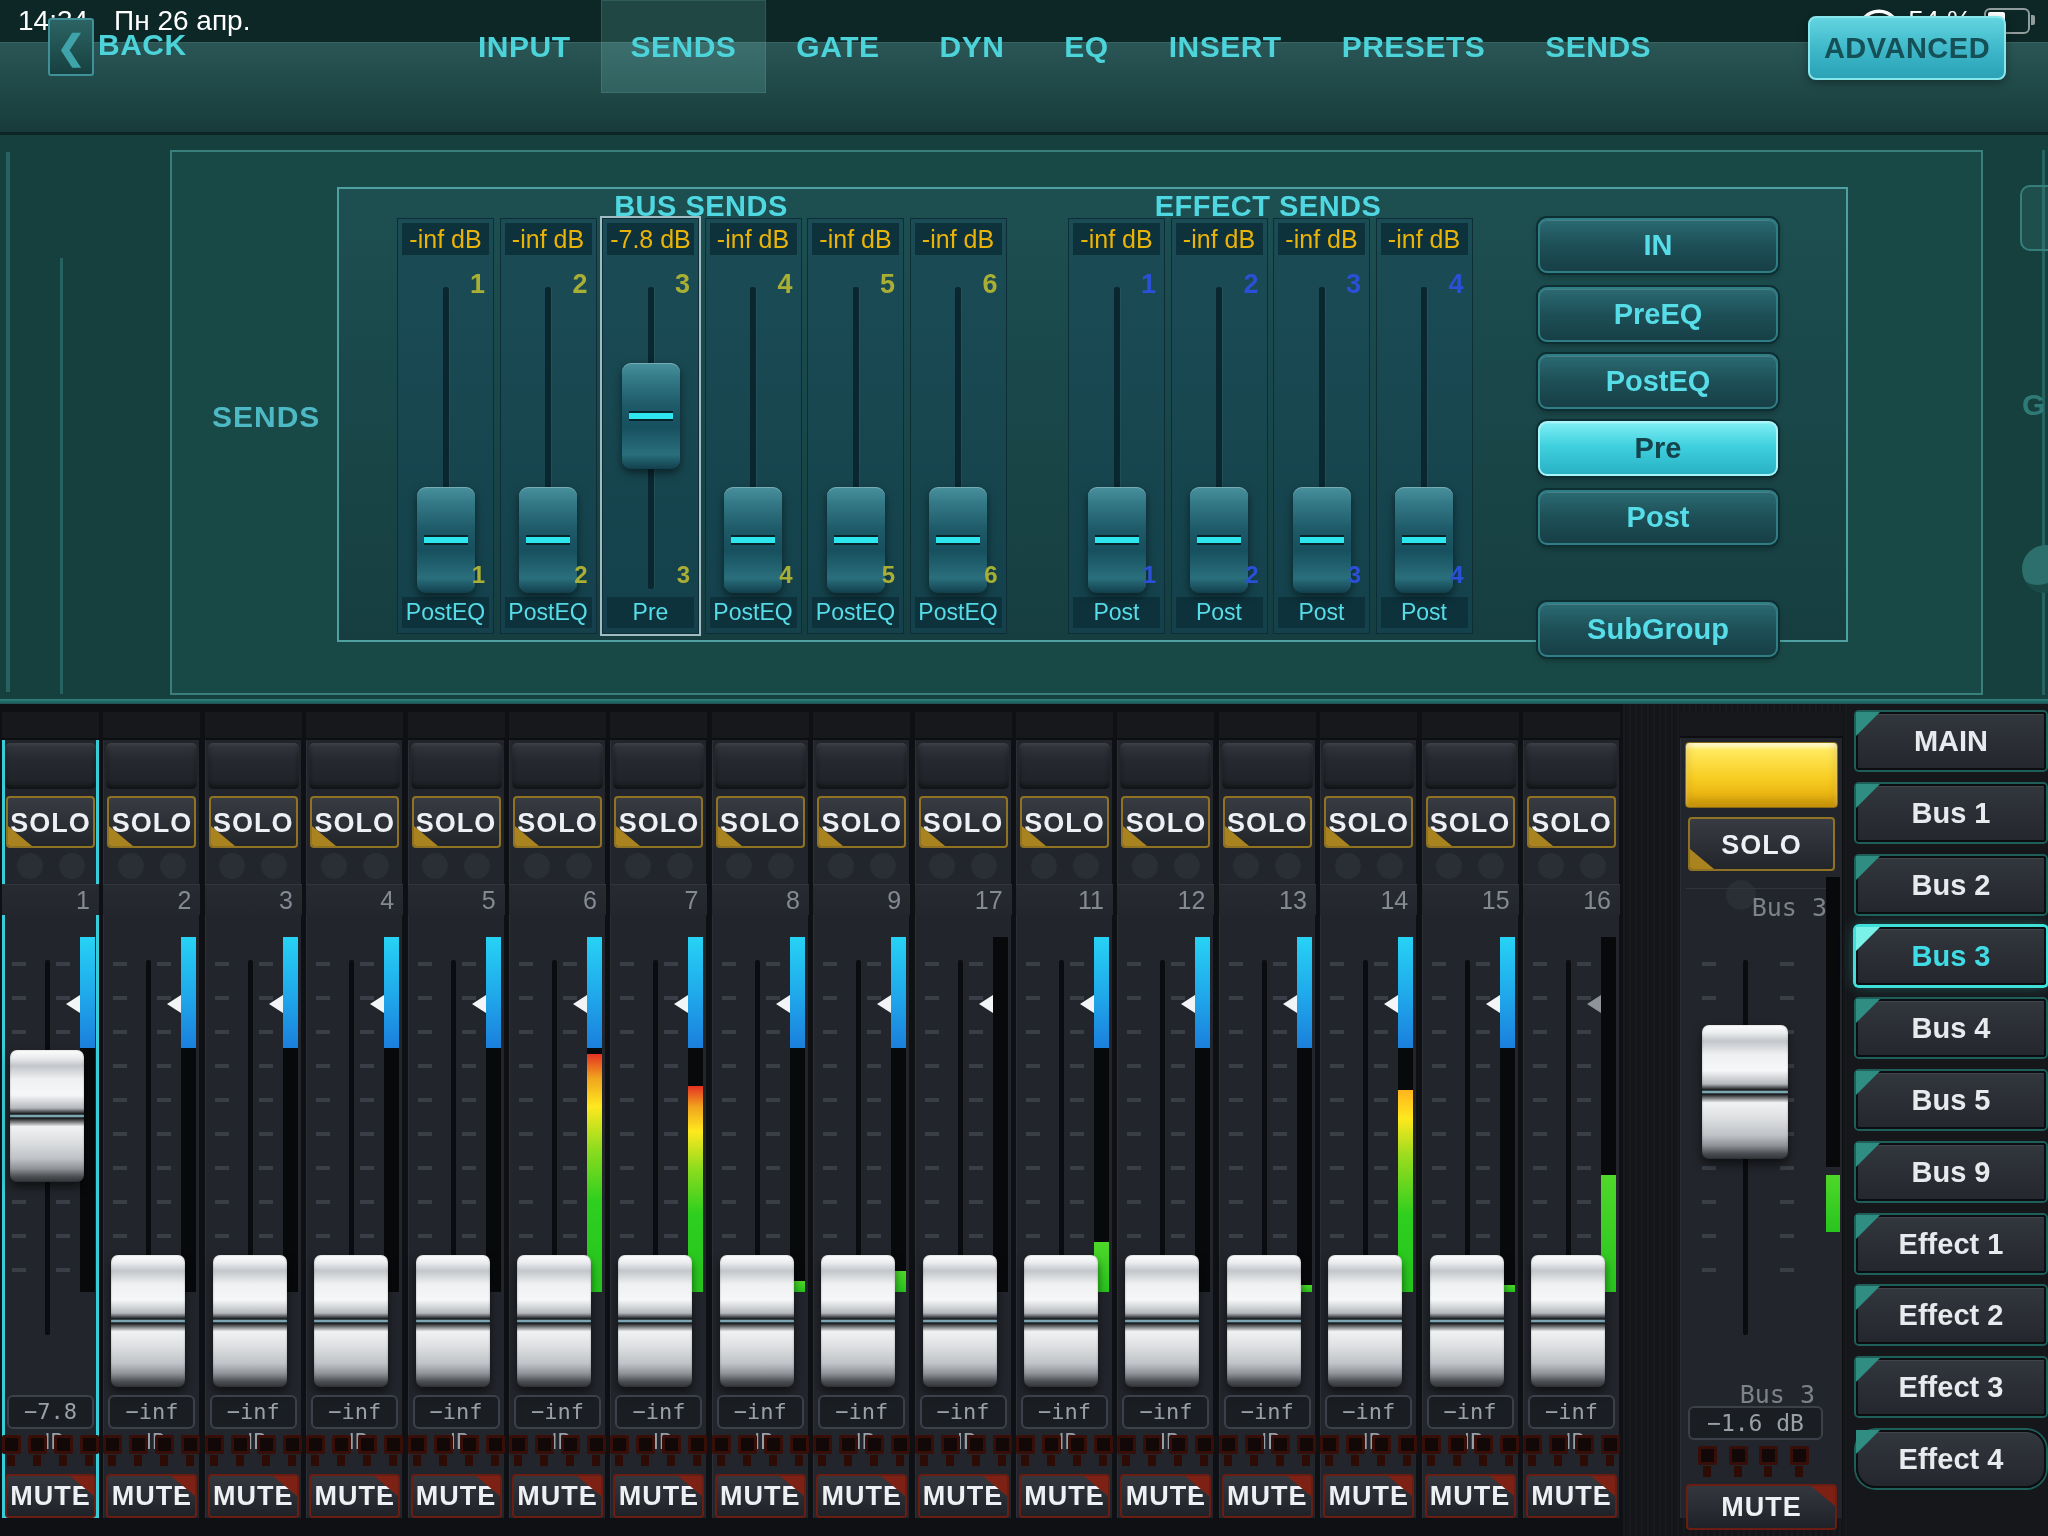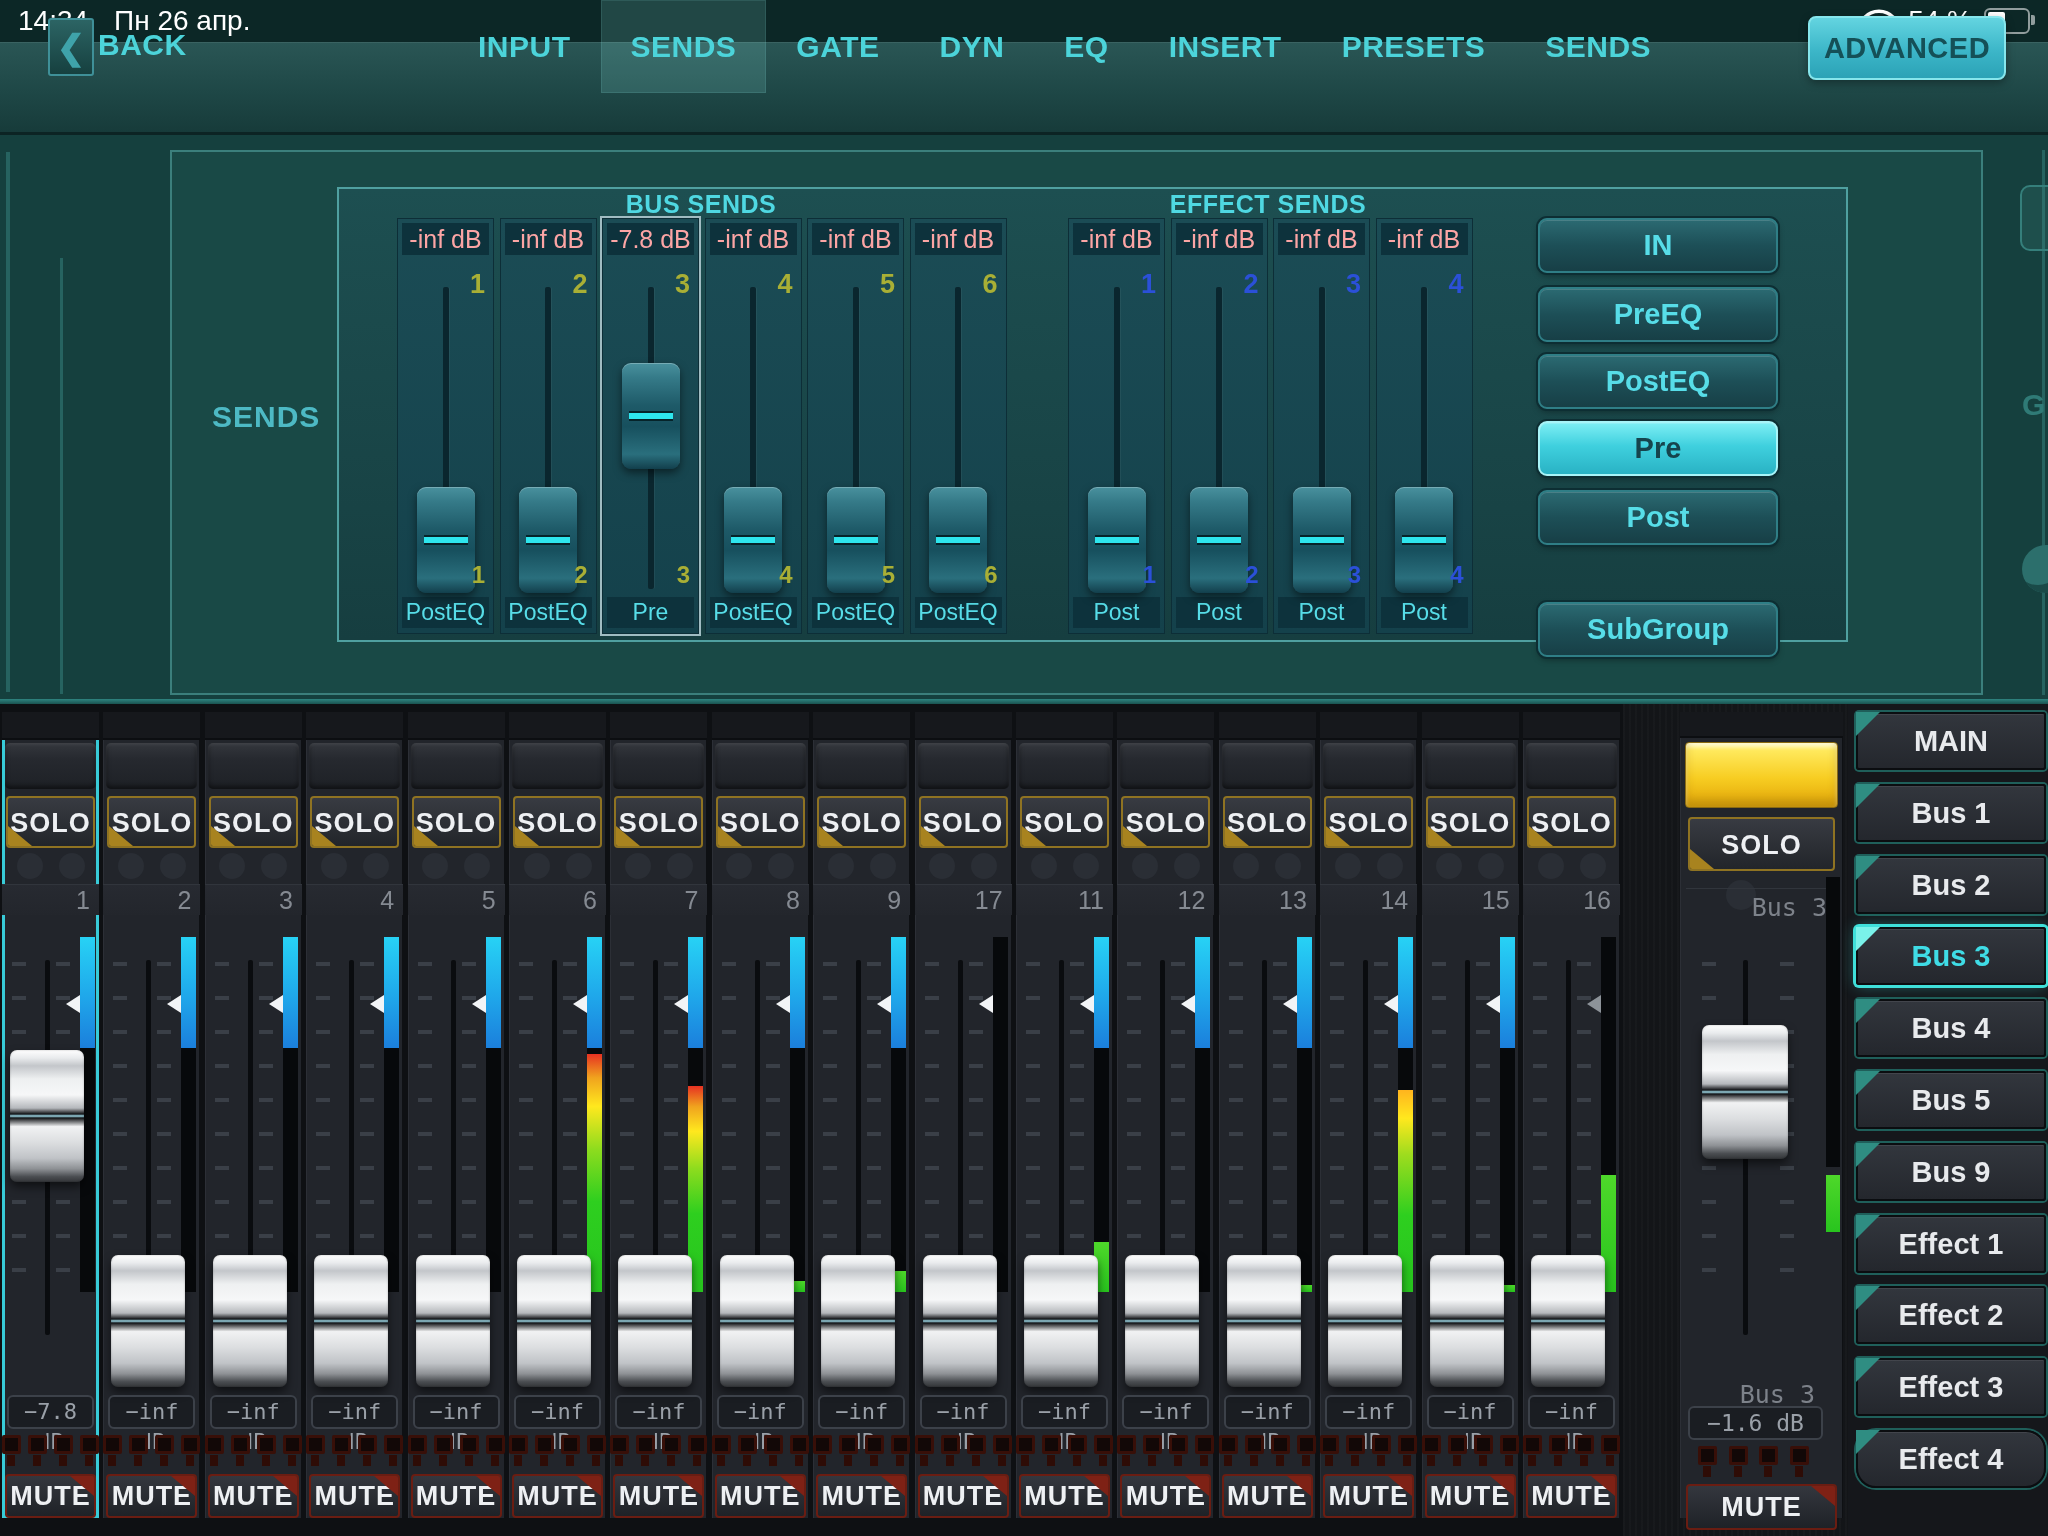--- a/index.html
+++ b/index.html
@@ -36,27 +36,27 @@
 
   
   .sendsbg{position:absolute;left:0;top:135px;right:0;height:568px;background:#15403e;}
   .sep{position:absolute;left:0;top:699px;right:0;height:5px;background:linear-gradient(180deg,#2e8480,#1a5350);}
   .outerpanel{position:absolute;left:170px;top:150px;width:1813px;height:545px;border:2px solid #3b7f7c;
               background:rgba(36,96,94,.28);box-sizing:border-box;}
   .fline{position:absolute;background:#2c6f6c;opacity:.75;}
   .innerpanel{position:absolute;left:337px;top:187px;width:1511px;height:455px;border:2px solid #4fa0a0;
               background:linear-gradient(180deg,#1d4f51,#163e40);box-sizing:border-box;}
   .sends-label{position:absolute;left:212px;top:400px;color:#4db9c4;font-size:30px;font-weight:bold;letter-spacing:1px;}
-  .shdr{position:absolute;top:190px;color:#4fd8e2;font-size:25px;font-weight:bold;letter-spacing:.5px;transform:translateX(-50%);}
+  .shdr{position:absolute;top:190px;color:#4fd8e2;font-size:29px;font-weight:bold;letter-spacing:.5px;transform:translateX(-50%);}
   #hdr-bus{left:701px;} #hdr-fx{left:1268px;}
 
   .sstrip{position:absolute;top:218px;width:97px;height:416px;
           background:linear-gradient(180deg,#1b4c55,#14414b);border:1px solid #0d2e37;box-sizing:border-box;}
   .sstrip.ssel{outline:2px solid #a0bcc2;}
-  .sval{position:absolute;left:4px;right:4px;top:4px;height:32px;background:#0d323c;color:#fca5a5;
+  .sval{position:absolute;left:4px;right:4px;top:4px;height:32px;background:#0d323c;color:#eab308;
         font-size:25px;text-align:center;line-height:32px;}
   .snum{position:absolute;right:8px;font-size:27px;font-weight:bold;}
   .snum.t{top:50px;} .snum.b{bottom:44px;font-size:24px;z-index:3;}
   .busn{color:#a9af35;} .fxn{color:#2b50d8;}
   .strack{position:absolute;left:calc(50% - 3px);top:68px;width:6px;height:302px;background:#0a262e;
           border-radius:2px;box-shadow:1px 0 0 rgba(255,255,255,.05);}
   .shandle{position:absolute;left:calc(50% - 29px);width:58px;height:106px;border-radius:9px;z-index:2;
            background:linear-gradient(180deg,#49919e 0%,#357a88 14%,#1e5a68 40%,#17505e 60%,#2a6f7d 86%,#123f4c 100%);
            box-shadow:0 4px 9px rgba(0,0,0,.5), inset 0 1px 0 rgba(255,255,255,.25);}
   .shandle::after{content:"";position:absolute;left:7px;right:7px;top:calc(50% - 5px);height:6px;background:#2ee6ee;

